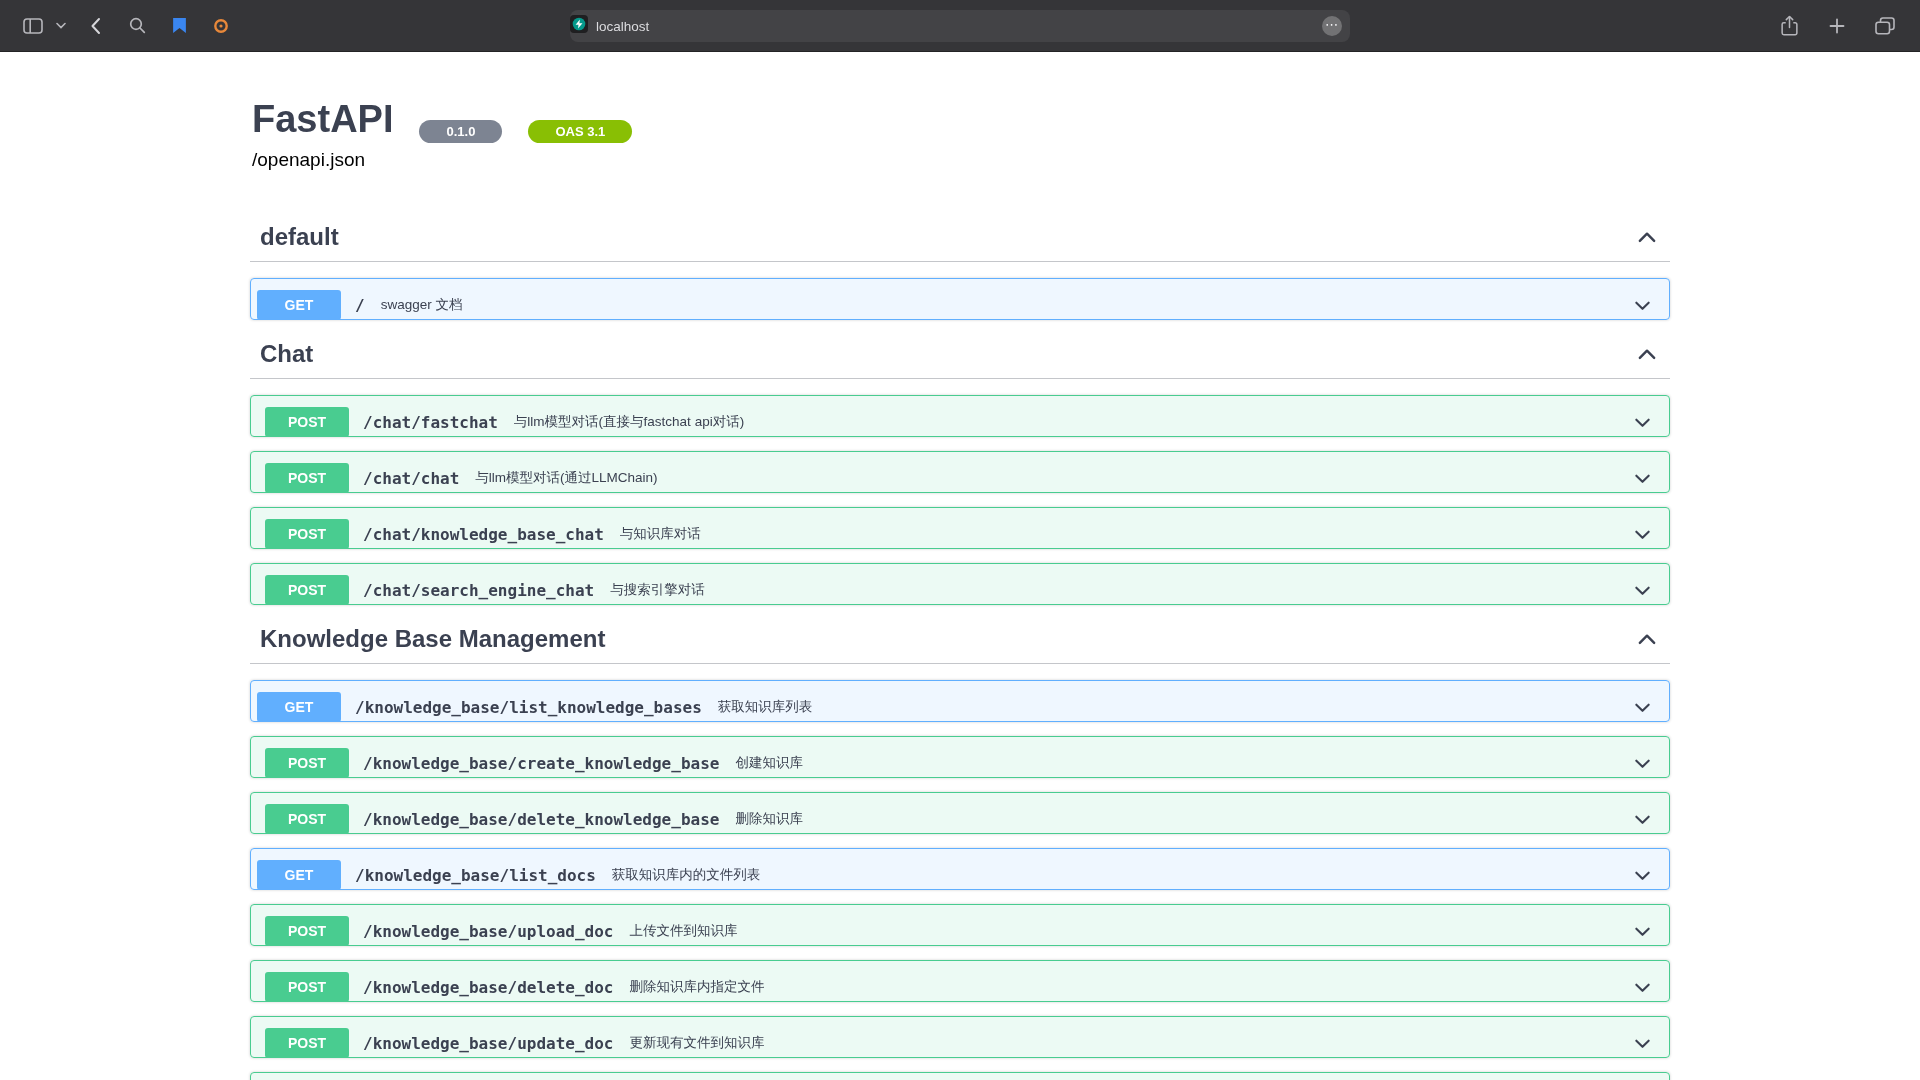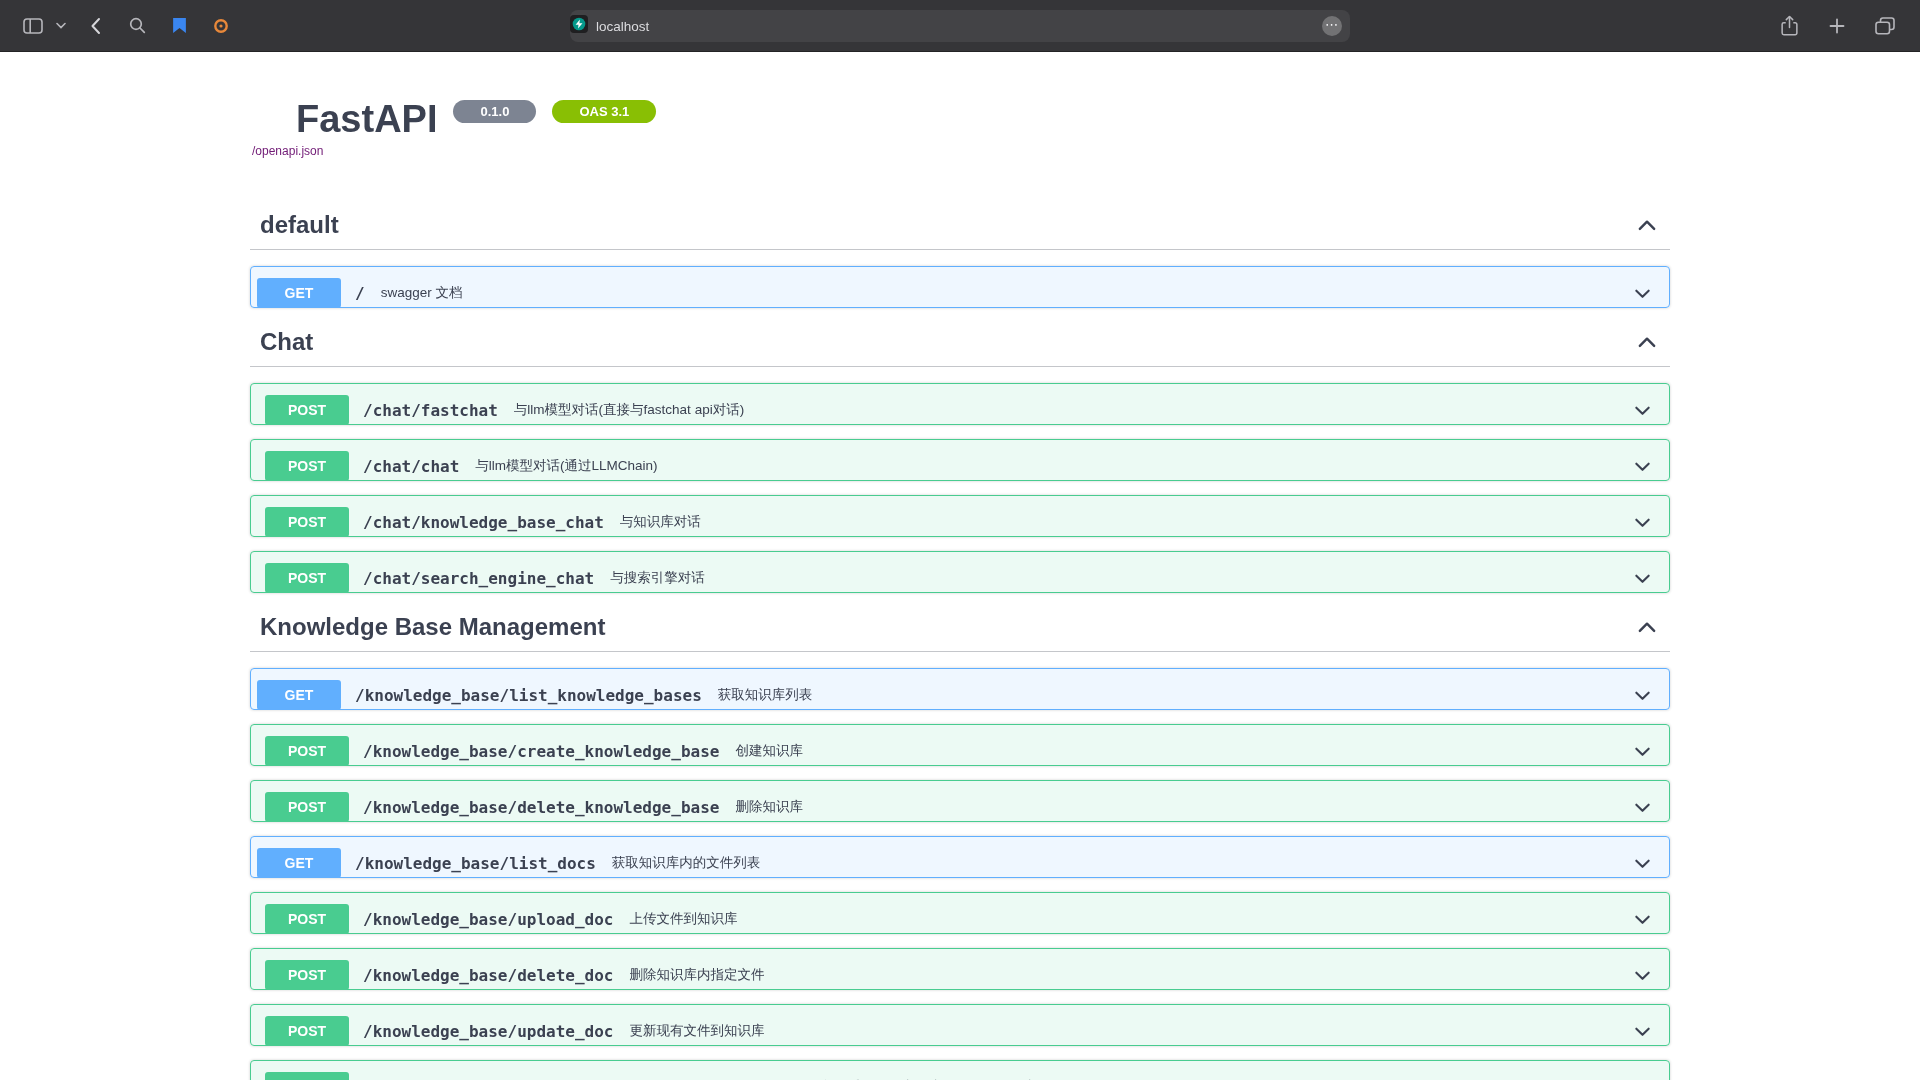--- a/index.html
+++ b/index.html
@@ -45,32 +45,32 @@
     letter-spacing:1px;
   }
 
   
   .page { height:1028px; background:#fff; overflow:hidden; }
   .wrapper { width:1420px; margin:0 auto; padding-top:46px; color:#3b4151; }
 
   .info { margin-bottom:46px; padding-left:2px; }
   .api-title {
     font-size:38px; font-weight:700; color:#3b4151;
-    display:flex; align-items:flex-start; gap:16px;margin-left:44px;
+    display:flex; align-items:flex-end; gap:26px;
   }
   .pill {
     font-size:13px; font-weight:700; color:#fff;
     border-radius:14px; padding:4px 27px;
     position:relative; top:2px;
   }
   .pill.version { background:#7d8492; }
   .pill.oas { background:#89bf04; }
   .spec-link {
-    display:inline-block; margin-top:0;
-    color:#701a75; font-size:12px; text-decoration:none; cursor:pointer;
+    display:inline-block; margin-top:8px;
+    color:#000000; font-size:19px; text-decoration:none; cursor:pointer;
   }
 
   .tag-section { }
   .section-header {
     display:flex; align-items:center; justify-content:space-between;
     padding:6px 10px 10px 10px;
     border-bottom:1px solid rgba(59,65,81,.3);
     margin-bottom:16px;
     cursor:pointer;
   }

